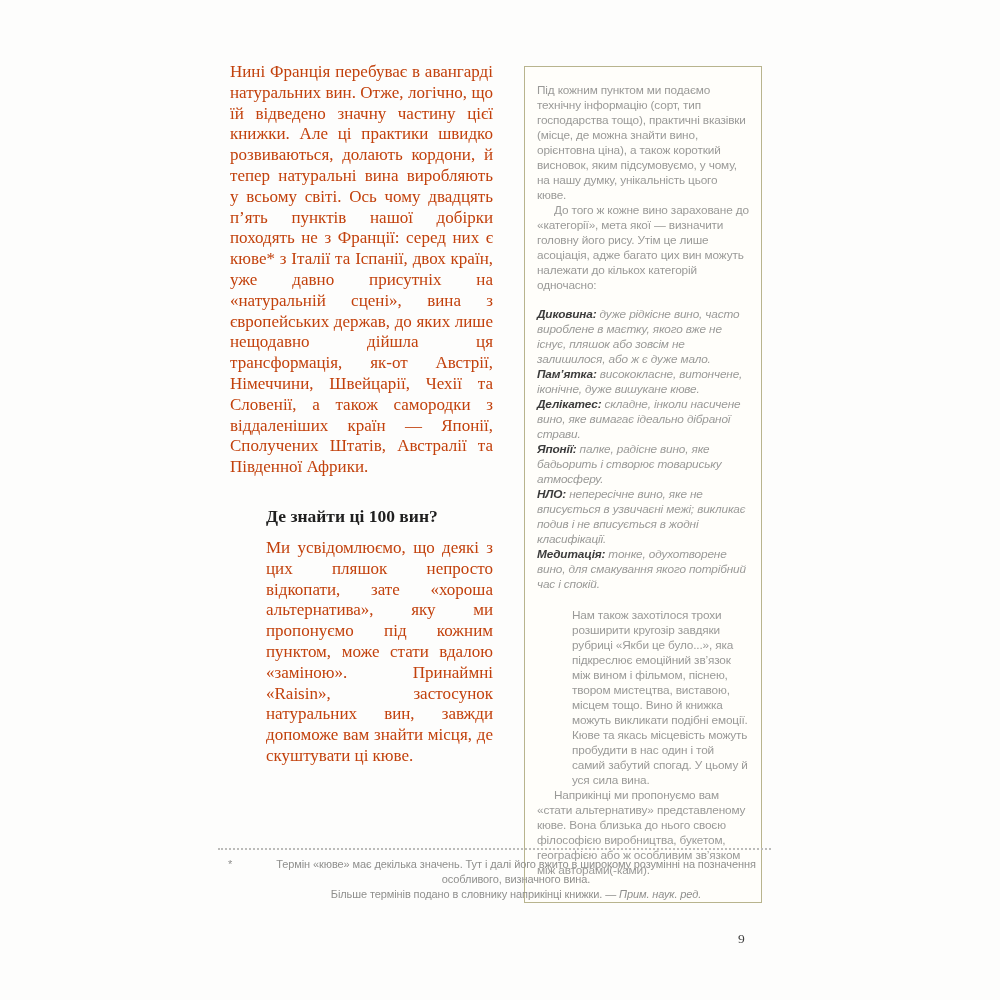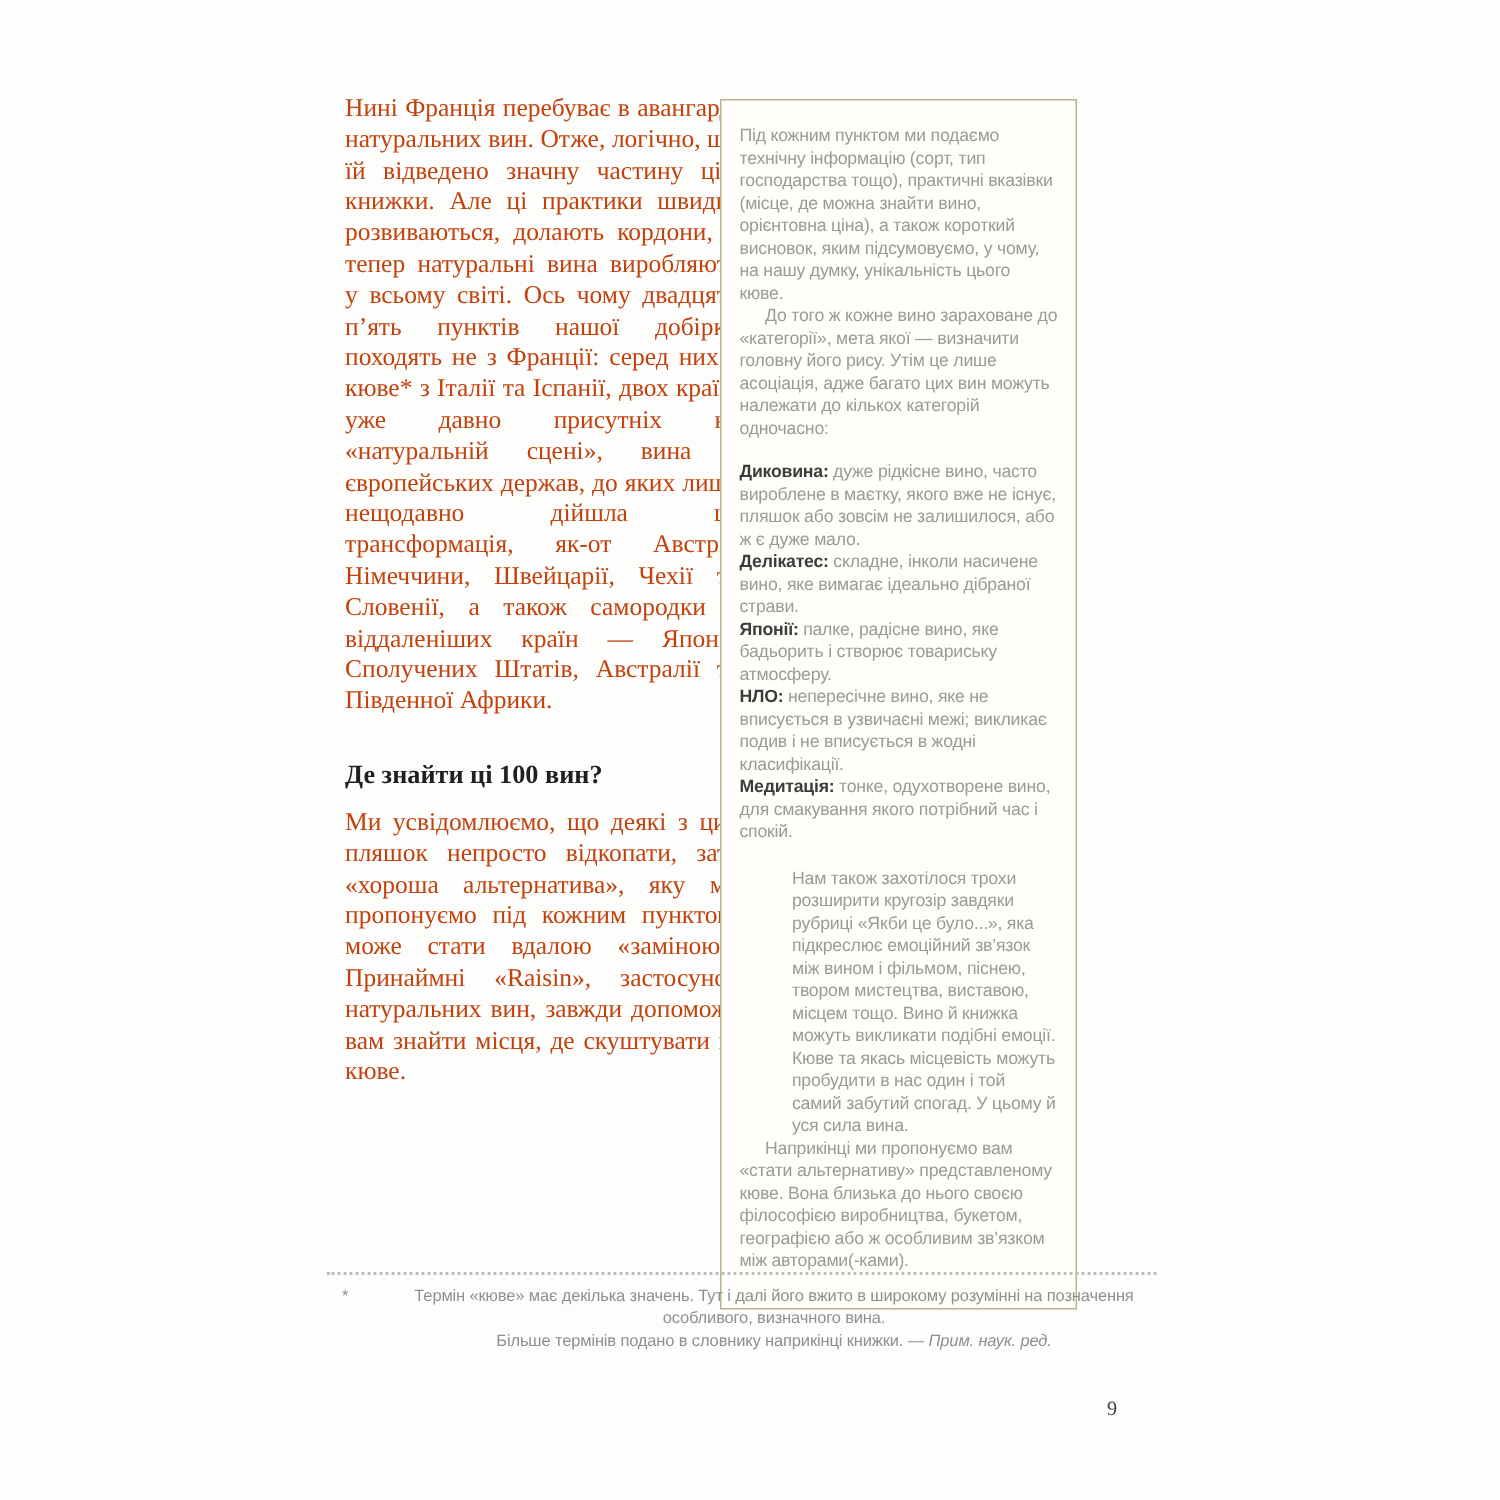--- a/index.html
+++ b/index.html
@@ -23,42 +23,42 @@
     color:#1f1f1f;
     margin:0 0 11px 0;
   }
   .serif-body {
     font-family:"Liberation Serif", serif;
     font-size:17px; line-height:20.8px;
     color:#c2410c;
     text-align:justify;
     margin:0;
   }
-  .section-where { margin-top:27px; }
+  .section-where { margin-top:27px;margin-left:36px; }
 
   
   .sidebar-box {
-    position:absolute; left:480px; top:66px; width:238px;
+    position:absolute; left:524px; top:66px; width:238px;
     box-sizing:border-box;
     min-height:716px;
     border:1px solid #b8b48e;
     background:#fffefa;
     padding:16px 12px 24px 12px;
   }
   .sb {
     font-family:"Liberation Sans", sans-serif;
     font-size:11.8px; line-height:15px;
     letter-spacing:-0.15px;
     color:#9a9a98;
     margin:0;
   }
   .sb strong { color:#3c3c3c; font-weight:bold; }
   .sb.indent { text-indent:17px; }
   .cats { margin-top:14px; }
-  .cat { margin:0; }
+  .cat { margin:0;font-style:italic; }
   .cat .term { margin-right:3px; }
   .outro-first { margin-top:16px;margin-left:35px; }
 
   
   .fn-rule {
     position:absolute; left:218px; top:848px; width:553px;
     border-top:2px dotted #bcbcba;
     height:0;
   }
   .fn-row {
@@ -96,20 +96,21 @@
       <p class="serif-body">Ми усвідомлюємо, що деякі з цих пляшок непросто відкопати, зате «хороша альтернатива», яку ми пропонуємо під кожним пунктом, може стати вдалою «заміною». Принаймні «Raisin», застосунок натуральних вин, завжди допоможе вам знайти місця, де скуштувати ці кюве.</p>
     </section>
   </div>
 
   <aside class="sidebar-box">
     <p class="sb">Під кожним пунктом ми подаємо технічну інформацію (сорт, тип господарства тощо), практичні вказівки (місце, де можна знайти вино, орієнтовна ціна), а також короткий висновок, яким підсумовуємо, у чому, на нашу думку, унікальність цього кюве.</p>
     <p class="sb indent">До того ж кожне вино зараховане до «категорії», мета якої — визначити головну його рису. Утім це лише асоціація, адже багато цих вин можуть належати до кількох категорій одночасно:</p>
 
     <div class="cats">
       <p class="sb cat"><strong class="term">Диковина:</strong><span>дуже рідкісне вино, часто вироблене в маєтку, якого вже не існує, пляшок або зовсім не залишилося, або ж є дуже мало.</span></p>
+      <p class="sb cat"><strong class="term">Пам’ятка:</strong><span>висококласне, витончене, іконічне, дуже вишукане кюве.</span></p>
       <p class="sb cat"><strong class="term">Делікатес:</strong><span>складне, інколи насичене вино, яке вимагає ідеально дібраної страви.</span></p>
       <p class="sb cat"><strong class="term">Японії:</strong><span>палке, радісне вино, яке бадьорить і створює товариську атмосферу.</span></p>
       <p class="sb cat"><strong class="term">НЛО:</strong><span>непересічне вино, яке не вписується в узвичаєні межі; викликає подив і не вписується в жодні класифікації.</span></p>
       <p class="sb cat"><strong class="term">Медитація:</strong><span>тонке, одухотворене вино, для смакування якого потрібний час і спокій.</span></p>
     </div>
 
     <p class="sb outro-first">Нам також захотілося трохи розширити кругозір завдяки рубриці «Якби це було...», яка підкреслює емоційний зв’язок між вином і фільмом, піснею, твором мистецтва, виставою, місцем тощо. Вино й книжка можуть викликати подібні емоції. Кюве та якась місцевість можуть пробудити в нас один і той самий забутий спогад. У цьому й уся сила вина.</p>
     <p class="sb indent">Наприкінці ми пропонуємо вам «стати альтернативу» представленому кюве. Вона близька до нього своєю філософією виробництва, букетом, географією або ж особливим зв’язком між авторами(-ками).</p>
   </aside>
 

